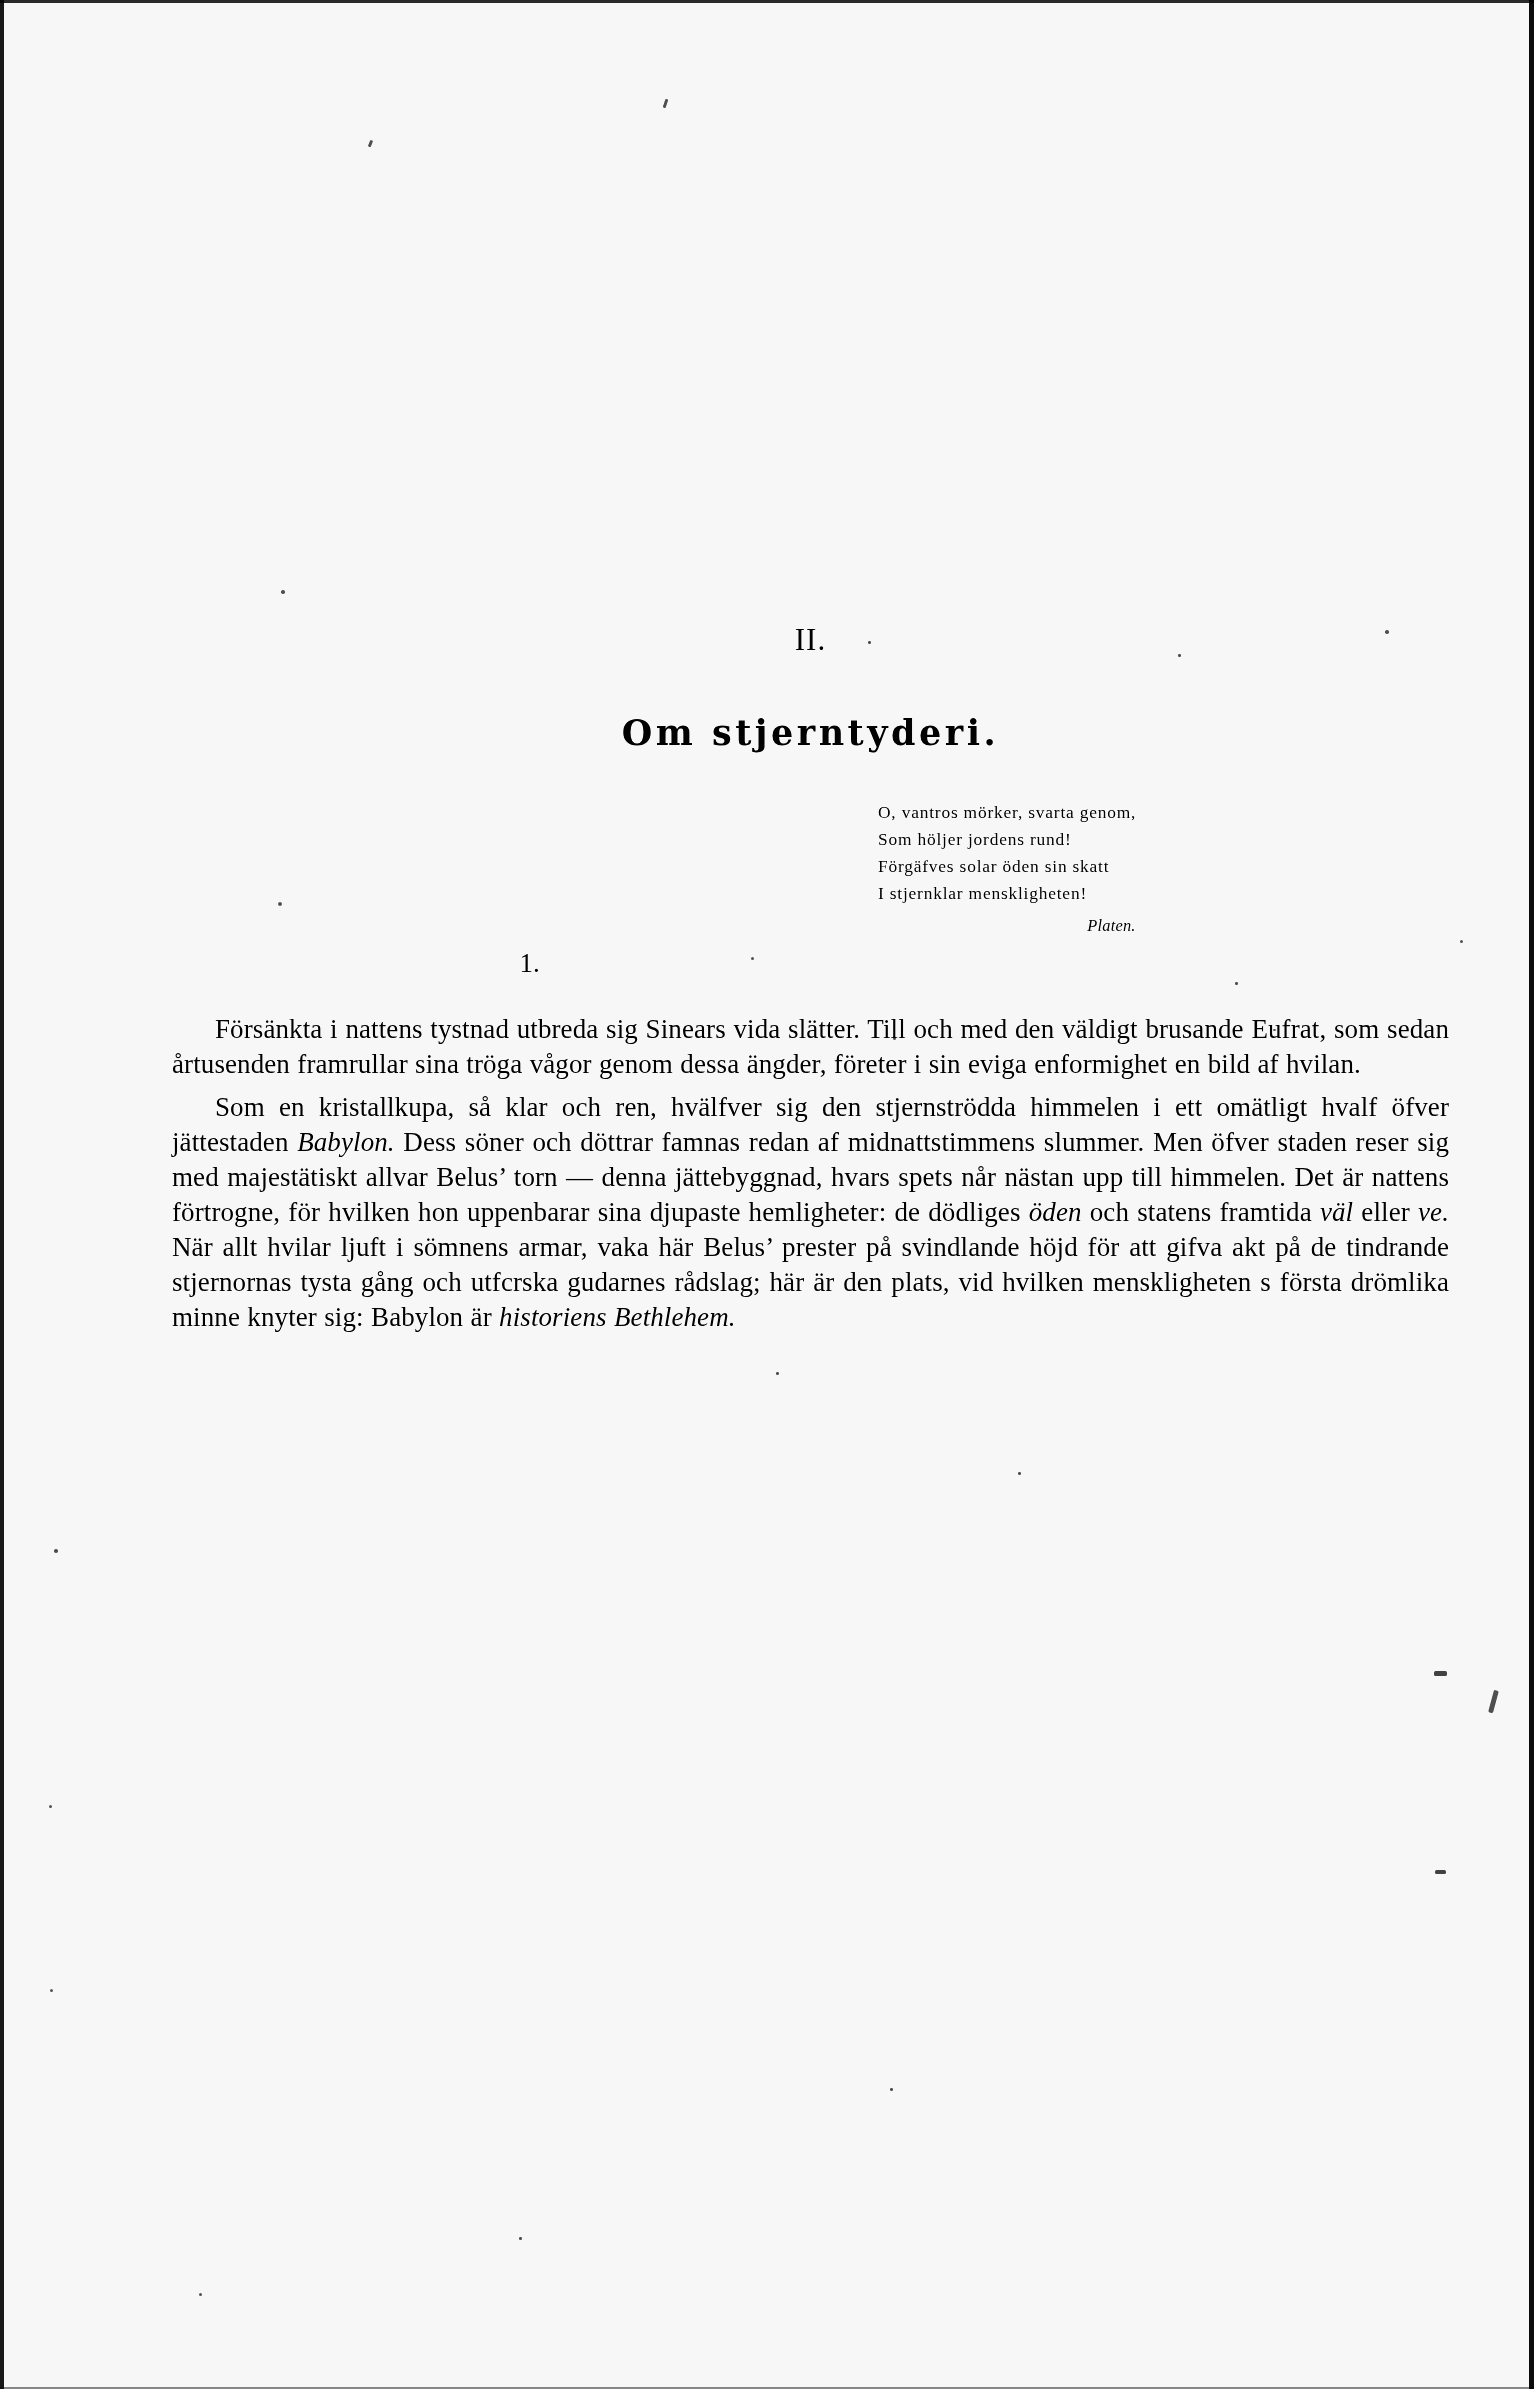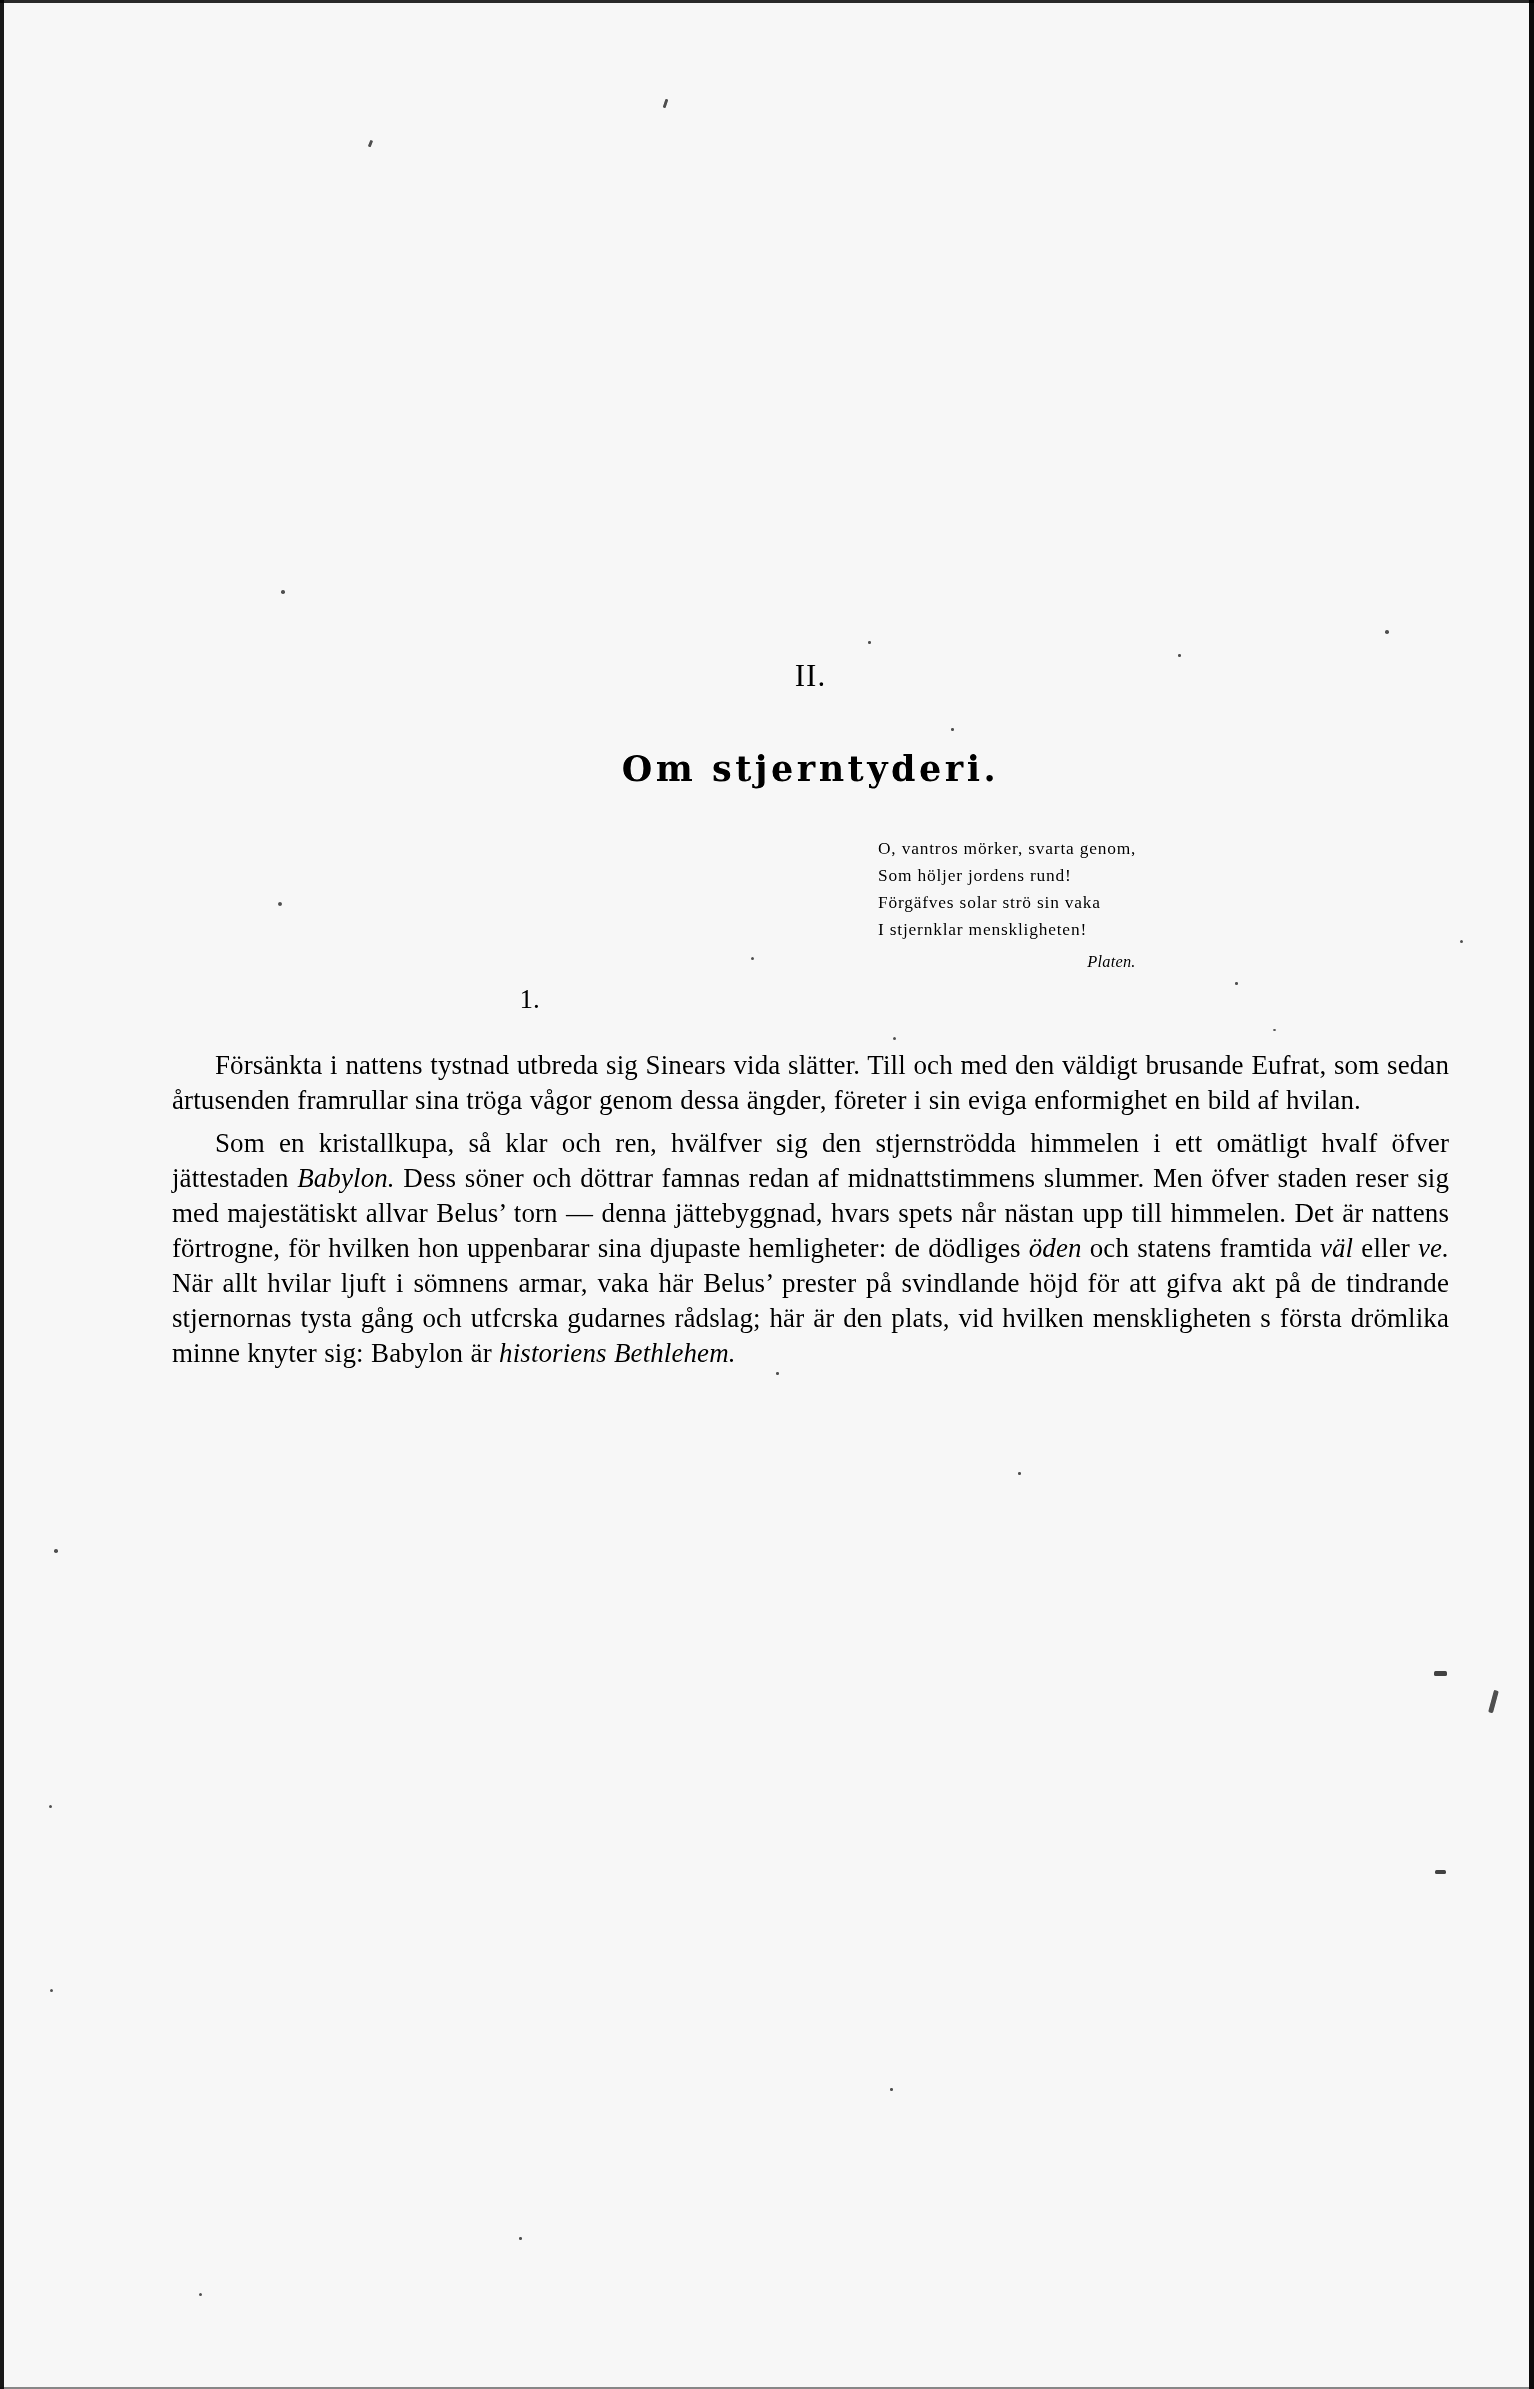--- a/index.html
+++ b/index.html
@@ -61,21 +61,21 @@
     position: absolute;
     background: #1d1d1d;
     opacity: .8;
     pointer-events: none;
   }
 
   
   .content {
     position: absolute;
     left: 164px;
-    top: 658px;
+    top: 622px;
     width: 1293px;
   }
 
   .chapter-number {
     text-align: center;
     font-size: 31px;
     letter-spacing: 1px;
     margin: 0 0 54px 0;
     font-weight: 400;
     font-family: "Liberation Serif", "DejaVu Serif", serif;
@@ -174,21 +174,21 @@
 
   <div class="content">
 
     <div class="chapter-number">II.</div>
 
     <h1 class="chapter-title">Om stjerntyderi.</h1>
 
     <div class="epigraph">
       <div class="verse-line">O, vantros mörker, svarta genom,</div>
       <div class="verse-line">Som höljer jordens rund!</div>
-      <div class="verse-line">Förgäfves solar strö sin vaka</div>
+      <div class="verse-line">Förgäfves solar öden sin skatt</div>
       <div class="verse-line">I stjernklar menskligheten!</div>
       <div class="epigraph-source">Platen.</div>
     </div>
 
     <div class="section-number">1.</div>
 
     <div class="body-text">
       <p>Försänkta i nattens tystnad utbreda sig Sinears vida slätter. Till och med den väldigt brusande Eufrat, som sedan årtusenden framrullar sina tröga vågor genom dessa ängder, företer i sin eviga enformighet en bild af hvilan.</p>
       <p>Som en kristallkupa, så klar och ren, hvälfver sig den stjernströdda himmelen i ett omätligt hvalf öfver jättestaden <i>Babylon.</i> Dess söner och döttrar famnas redan af midnattstimmens slummer. Men öfver staden reser sig med majestätiskt allvar Belus’ torn — denna jättebyggnad, hvars spets når nästan upp till himmelen. Det är nattens förtrogne, för hvilken hon uppenbarar sina djupaste hemligheter: de dödliges <i>öden</i> och statens framtida <i>väl</i> eller <i>ve.</i> När allt hvilar ljuft i sömnens armar, vaka här Belus’ prester på svindlande höjd för att gifva akt på de tindrande stjernornas tysta gång och utfcrska gudarnes rådslag; här är den plats, vid hvilken menskligheten s första drömlika minne knyter sig: Babylon är <i>historiens Bethlehem.</i></p>
     </div>

